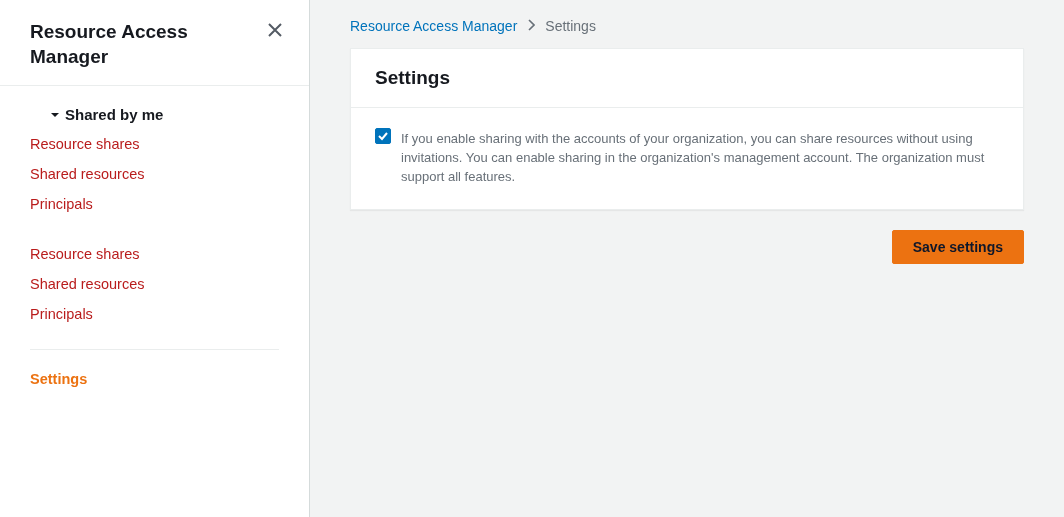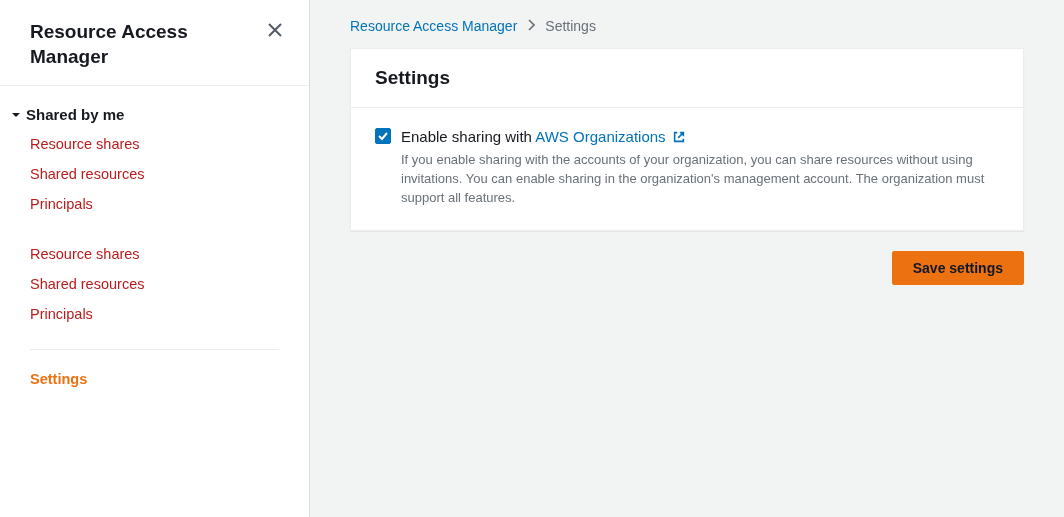--- a/index.html
+++ b/index.html
@@ -43,20 +43,21 @@
       padding: 14px 0 6px 0;
     }
     .nav-section-header {
       display: flex;
       align-items: center;
       padding: 6px 30px 6px 10px;
       font-weight: 700;
       font-size: 15px;
       cursor: pointer;
       gap: 4px;
+      margin-left: 39px;
     }
     .caret-icon {
       display: inline-flex;
       width: 12px;
       justify-content: center;
       color: #16191f;
     }
     .nav-item {
       padding: 7px 30px 7px 30px;
       font-size: 14.5px;
@@ -215,28 +216,20 @@
     <div class="panel-header">
       <div class="panel-title">Settings</div>
     </div>
     <div class="panel-body">
       <span class="checkbox">
         <svg width="12" height="12" viewBox="0 0 12 12">
             <path d="M2 6 L5 9 L10 3" stroke="#ffffff" stroke-width="2" fill="none"></path>
           </svg>
       </span>
       <div class="setting-text">
-        <div class="setting-label">
-          <span>Enable sharing with </span><span class="inline-link">AWS Organizations</span>
-          <span class="external-icon">
-            <svg width="14" height="14" viewBox="0 0 16 16">
-                <path d="M6 3 H3 V13 H13 V10 M9 3 H13 V7 M13 3 L7 9" stroke="#0073bb" stroke-width="1.8" fill="none"></path>
-              </svg>
-          </span>
-        </div>
         <div class="setting-desc">If you enable sharing with the accounts of your organization, you can share resources without using invitations. You can enable sharing in the organization's management account. The organization must support all features.</div>
       </div>
     </div>
   </div>
 
   <div class="actions">
     <button class="btn-primary">Save settings</button>
   </div>
 </main>
 

